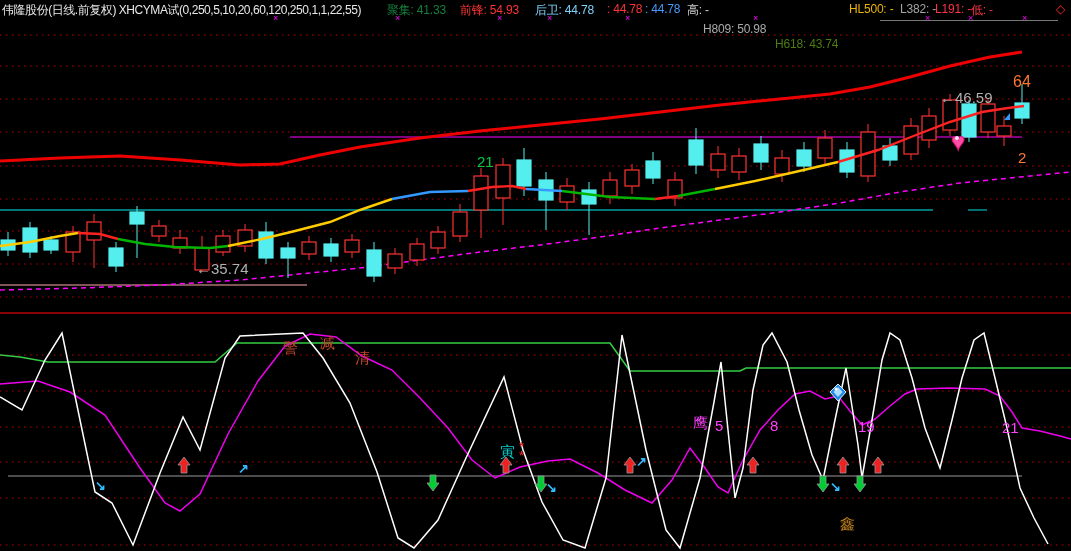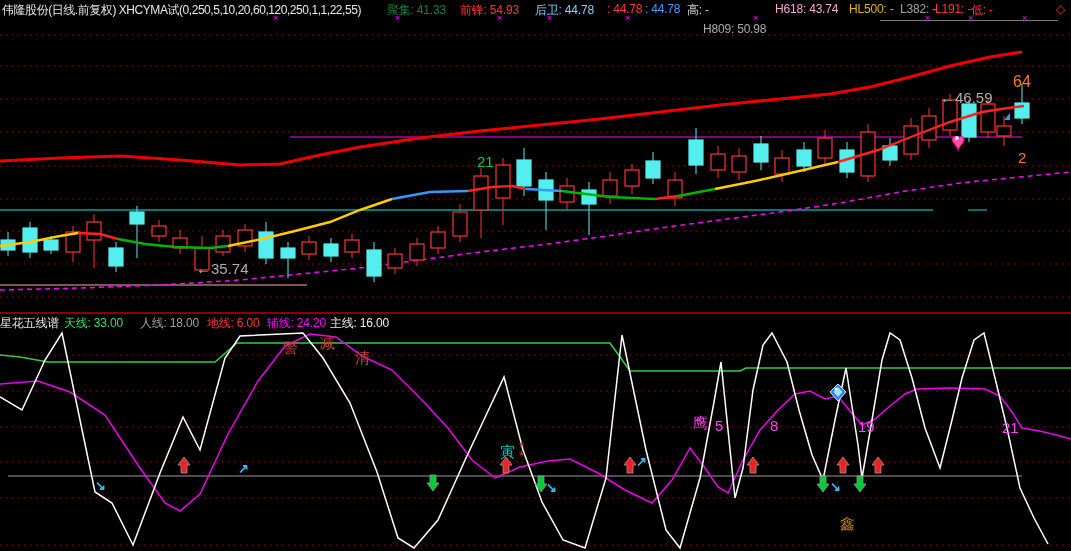--- a/index.html
+++ b/index.html
@@ -22,21 +22,21 @@
     <span id="main-title" class="hf" style="left: 2px; color: rgb(232, 232, 232);">伟隆股份(日线.前复权) XHCYMA试(0,250,5,10,20,60,120,250,1,1,22,55)</span>
     <span class="hf" style="left:1037px">MA</span>
     <span class="hf" style="left:1056px;color:#ff2222">◇</span>
   <span class="hf" style="left: 387px; color: #15803d;">聚集: 41.33</span>
       <span class="hf" style="left: 460px; color: rgb(255, 51, 51);">前锋: 54.93</span>
       <span class="hf" style="left: 535px; color: #7dd3fc;">后卫: 44.78</span>
       <span class="hf" style="left: 607px; color: rgb(255, 51, 51);">: 44.78</span>
       <span class="hf" style="left: 645px; color: rgb(68, 153, 255);">: 44.78</span>
       <span class="hf" style="left: 687px; color: rgb(204, 204, 204);">高: -</span>
       <span class="hf" style="left: 703px; color: rgb(170, 170, 170); margin-top: 20px;">H809: 50.98</span>
-      <span class="hf" style="left: 775px; color: #f9a8d4;">H618: 43.74</span>
+      <span class="hf" style="left: 775px; color: #4d7c0f; margin-top: 35px;">H618: 43.74</span>
       <span class="hf" style="left: 849px; color: #eab308;">HL500: -</span>
       <span class="hf" style="left: 900px; color: #a3a3a3;">L382: -</span>
       <span class="hf" style="left: 935px; color: rgb(255, 51, 68);">L191: -</span>
       <span class="hf" style="left: 971px; color: rgb(255, 51, 68);">低: -</span>
     </div>
 
   <div id="hdr-underline"></div>
 
   <svg id="chart-svg" width="1071" height="551">
       <polyline points="0,35 1071,35" fill="none" stroke="#bb0000" stroke-width="1" stroke-dasharray="1.5,4.5"></polyline>
@@ -267,21 +267,13 @@
       <text x="858" y="432" fill="#ff44ff" font-size="15" font-family="&quot;Liberation Sans&quot;,sans-serif" font-weight="normal">19</text>
       <text x="1002" y="433" fill="#ff44ff" font-size="15" font-family="&quot;Liberation Sans&quot;,sans-serif" font-weight="normal">21</text>
       <text x="840" y="529" fill="#c8851e" font-size="15" font-family="&quot;Liberation Sans&quot;,sans-serif" font-weight="normal">鑫</text>
       <polygon points="838,384 846,392 838,401 830,392" fill="#2288ee" stroke="#cceeff" stroke-width="1"></polygon>
       <polygon points="838,387 842.5,392 838,397 833.5,392" fill="#aaddff"></polygon>
       <circle cx="836" cy="389" r="1.5" fill="#ffffff"></circle>
     </svg>
 
   <div id="separator"></div>
 
-  <div id="panel2-row" class="hdr-row">
-      <span class="hf" style="left: 0px; color: rgb(232, 232, 232);">星花五线谱</span>
-      <span class="hf" style="left: 64px; color: rgb(68, 221, 102);">天线: 33.00</span>
-      <span class="hf" style="left: 140px; color: rgb(160, 160, 160);">人线: 18.00</span>
-      <span class="hf" style="left: 207px; color: rgb(255, 51, 51);">地线: 6.00</span>
-      <span class="hf" style="left: 267px; color: rgb(255, 0, 255);">辅线: 24.20</span>
-      <span class="hf" style="left: 330px; color: rgb(238, 238, 238);">主线: 16.00</span>
-    </div>
 </div>
 
 </body></html>

